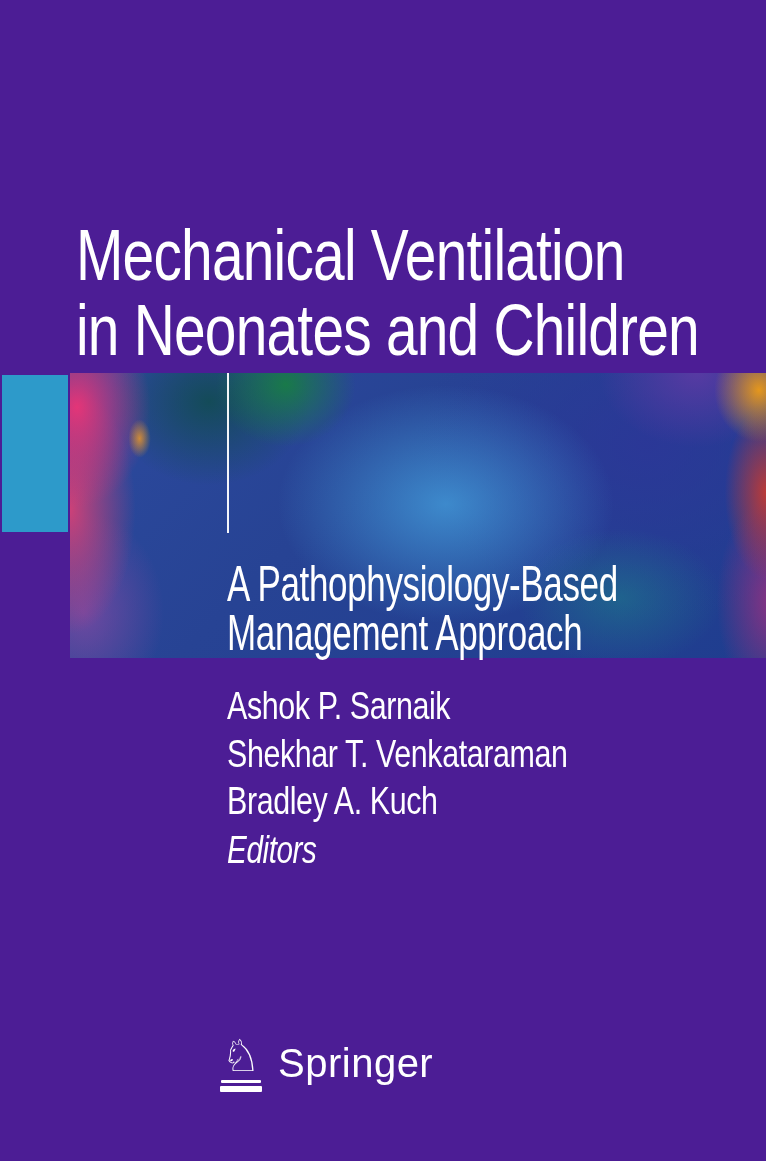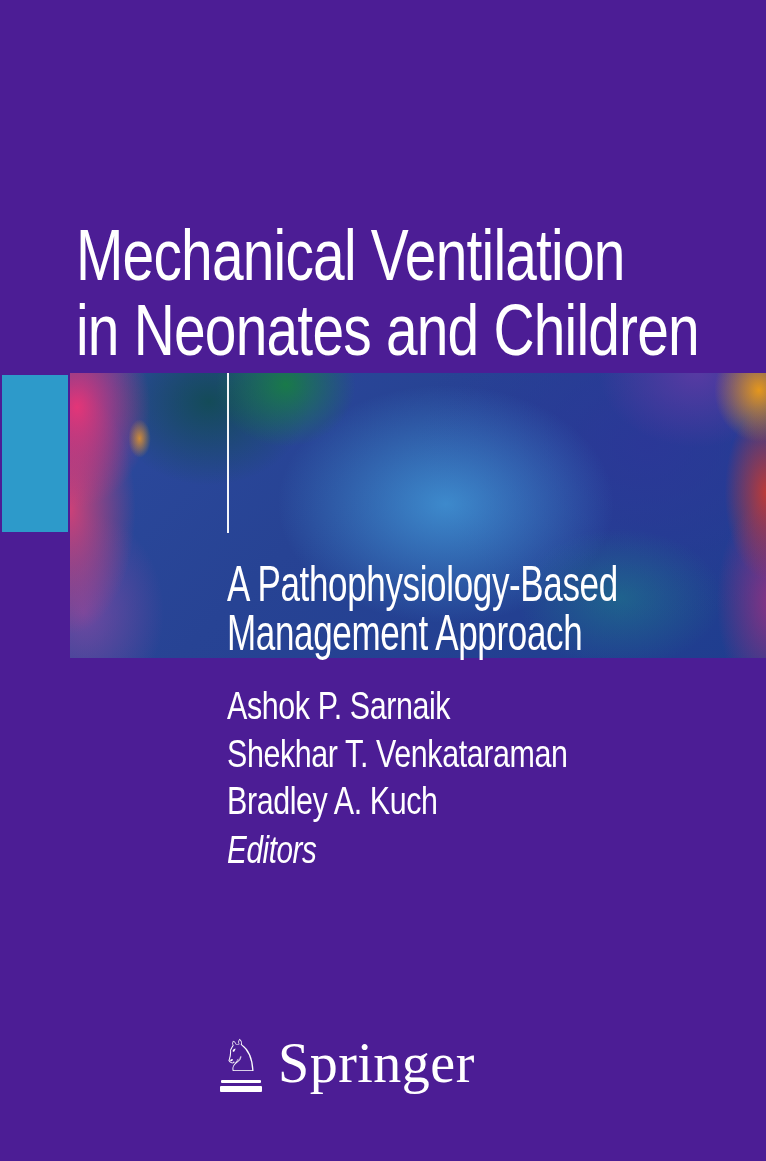--- a/index.html
+++ b/index.html
@@ -72,22 +72,22 @@
     width:46px;display:flex;flex-direction:column;align-items:center;
   }
   .knight{
     font-family:"DejaVu Sans", sans-serif;
     color:#fff;font-size:44px;line-height:44px;
   }
   .bar{background:#fff;border-radius:1px;}
   .bar1{width:40px;height:3px;margin-top:2px;}
   .bar2{width:42px;height:6px;margin-top:3px;}
   .publisher-name{
-    font-family:Liberation Serif, serif;
-    color:#fff;font-size:56px;line-height:58px;
+    font-family:Liberation Sans, sans-serif;
+    color:#fff;font-size:40px;line-height:58px;
     margin-left:14px;letter-spacing:0.5px;
   }
 </style>
 </head>
 <body>
 
 <div class="cover">
 
   <div class="accent-square"></div>
 

